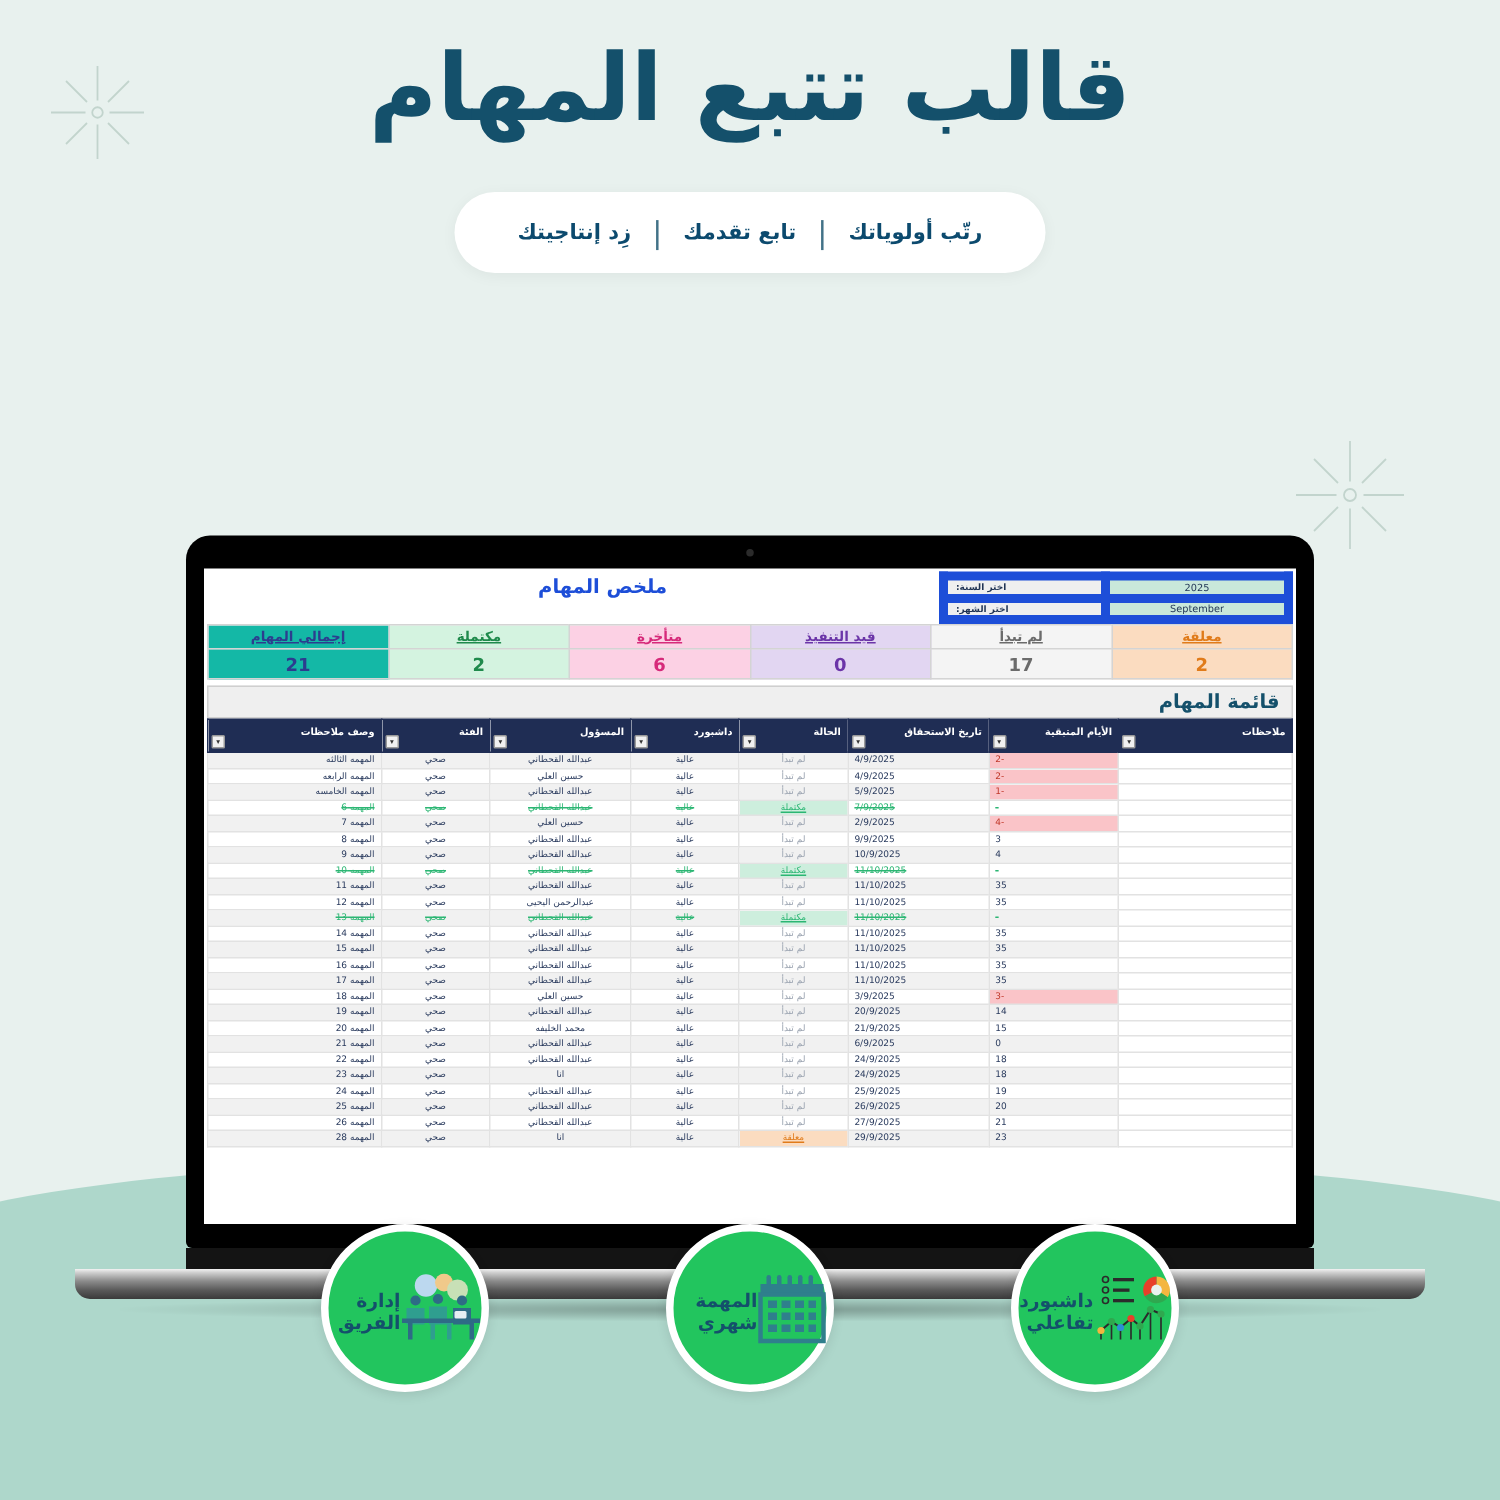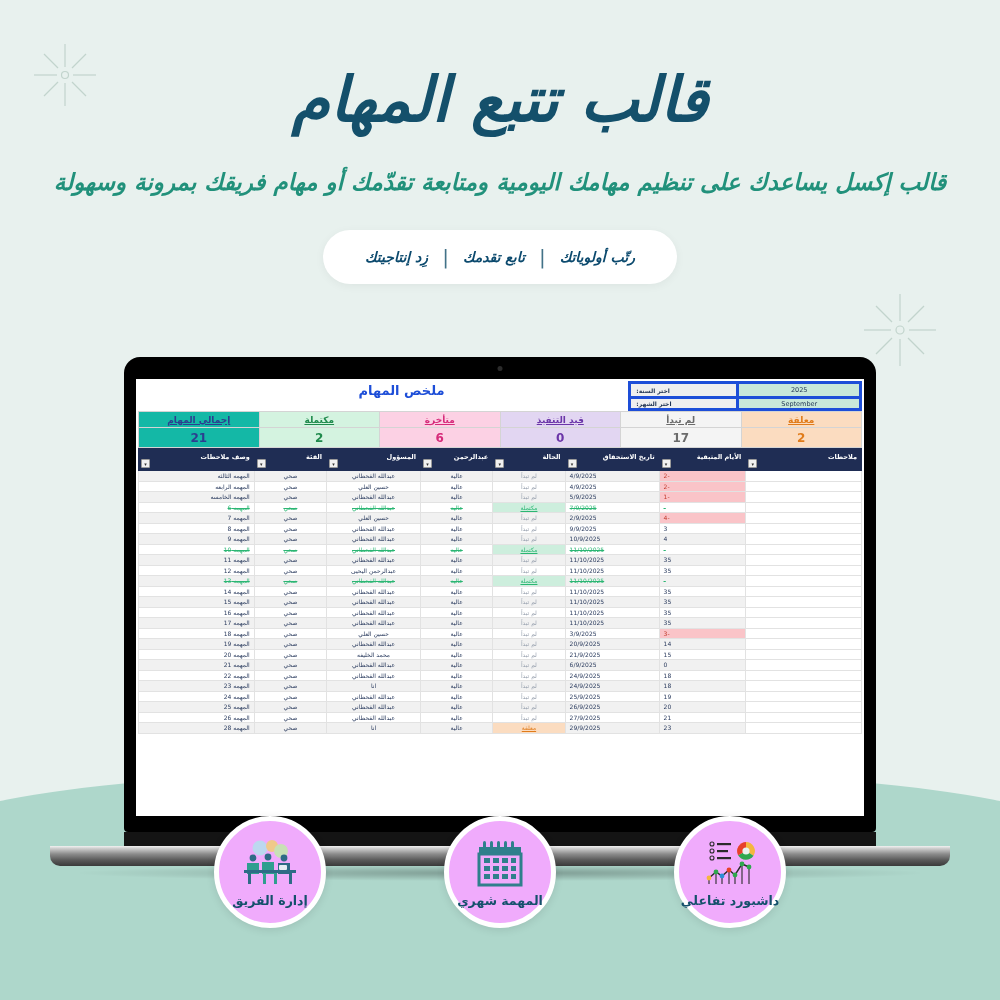--- a/index.html
+++ b/index.html
@@ -27,25 +27,24 @@
     top: 900px; height: 100px;
     background: #aed7cb;
   }
 
   .sparkle { position: absolute; pointer-events: none; }
   .sparkle svg { display: block; }
 
   
   .hero {
     position: absolute;
-    top: 16px; left: 0; width: 100%;
-    padding-top: 45px;
+    top: 0; left: 0; width: 100%;
+    padding-top: 20px;
     text-align: center;
     z-index: 4;
-    font-style: italic;
   }
   .hero-title {
     font-family: "DejaVu Sans", sans-serif;
     font-size: 62px;
     font-weight: bold;
     color: #14506b;
     letter-spacing: 0px;
     line-height: 1.25;
     direction: rtl;
   }
@@ -144,21 +143,21 @@
     font-size: 7px;
     color: #1f3353;
     height: 437px;
     overflow: hidden;
   }
   table { border-collapse: collapse; width: 100%; }
 
   
   .summary-wrap { padding: 2px 2px 0; }
   .sum-top { width: 100%; border-collapse: collapse; table-layout: fixed; }
-  .sum-top td { border: 3px solid #1d4ed8; height: 12px; padding: 0 5px; }
+  .sum-top td { border: 6px solid #1d4ed8; height: 12px; padding: 0 5px; }
   .sum-title {
     font-size: 13px; font-weight: bold; color: #1d4ed8;
     text-align: right; border: none !important; vertical-align: middle;
   }
   .pick-label { background: #efefef; text-align: left; font-size: 6px; font-weight: bold; color:#1f3353;}
   .pick-val { background: #c9e8da; text-align: center; font-size: 6.5px; color:#1f3353;}
   .sum-blank { border: none !important; background: #fff; }
 
   .sum-cards { width: 100%; table-layout: fixed; border-collapse: collapse; margin-top: 0px;}
   .sum-cards td { border: 1px solid #d4d4d4; text-align: center; padding: 2px 0; }
@@ -238,25 +237,25 @@
     position: absolute;
     left: 0; width: 100%;
     top: 816px;
     z-index: 6;
     display: flex;
     justify-content: center;
     gap: 118px;
   }
   .badge {
     width: 112px; height: 112px;
-    background: #f0abfc;
+    background: #22c55e;
     border: 5px solid #ffffff;
     border-radius: 50%;
     display: flex;
-    flex-direction: column;
+    flex-direction: row;
     align-items: center;
     justify-content: center;
     box-shadow: 0 2px 8px rgba(0,0,0,0.10);
   }
   .badge .ico { height: 54px; display:flex; align-items:center; justify-content:center;}
   .badge .cap {
     margin-top: 3px;
     font-size: 12.5px;
     font-weight: bold;
     color: #14506b;
@@ -296,21 +295,20 @@
         <line x1="46" y1="46" x2="62" y2="62"></line>
       <line x1="62" y1="14" x2="46" y2="30"></line>
         <line x1="30" y1="46" x2="14" y2="62"></line>
       <circle cx="38" cy="38" r="4"></circle>
     </g>
   </svg>
 </div>
 
 <div class="hero">
   <div class="hero-title">قالب تتبع المهام</div>
-  <div class="hero-sub">قالب إكسل يساعدك على تنظيم مهامك اليومية ومتابعة تقدّمك أو مهام فريقك بمرونة وسهولة</div>
   <div style="text-align:center;">
     <div class="pill-bar">
       <span class="pill-item">رتّب أولوياتك</span>
       <span class="pill-sep">|</span>
       <span class="pill-item">تابع تقدمك</span>
       <span class="pill-sep">|</span>
       <span class="pill-item">زِد إنتاجيتك</span>
     </div>
   </div>
 </div>
@@ -354,29 +352,32 @@
             <td class="sc-value c-notst">17</td>
             <td class="sc-value c-prog">0</td>
             <td class="sc-value c-late">6</td>
             <td class="sc-value c-done">2</td>
             <td class="sc-value c-total">21</td>
           </tr>
         </tbody>
           </table>
       </div>
 
+      <div class="tasks-header-bar">
+        <span>قائمة المهام</span>
+      </div>
 
       <table class="grid">
         <thead>
           <tr>
             <th style="width:16%;"><span>ملاحظات</span><span class="filt">▾</span></th>
             <th style="width:12%;"><span>الأيام المتبقية</span><span class="filt">▾</span></th>
             <th style="width:13%;"><span>تاريخ الاستحقاق</span><span class="filt">▾</span></th>
             <th style="width:10%;"><span>الحالة</span><span class="filt">▾</span></th>
-            <th style="width:10%;"><span>عبدالرحمن</span><span class="filt">▾</span></th>
+            <th style="width:10%;"><span>داشبورد</span><span class="filt">▾</span></th>
             <th style="width:13%;"><span>المسؤول</span><span class="filt">▾</span></th>
             <th style="width:10%;"><span>الفئة</span><span class="filt">▾</span></th>
             <th style="width:16%;"><span>وصف ملاحظات</span><span class="filt">▾</span></th>
           </tr>
         </thead>
         <tbody id="task-body">
             <tr>
               <td class="t-note"></td>
               <td class="t-days days-neg">-2</td>
               <td class="t-date">4/9/2025</td>

